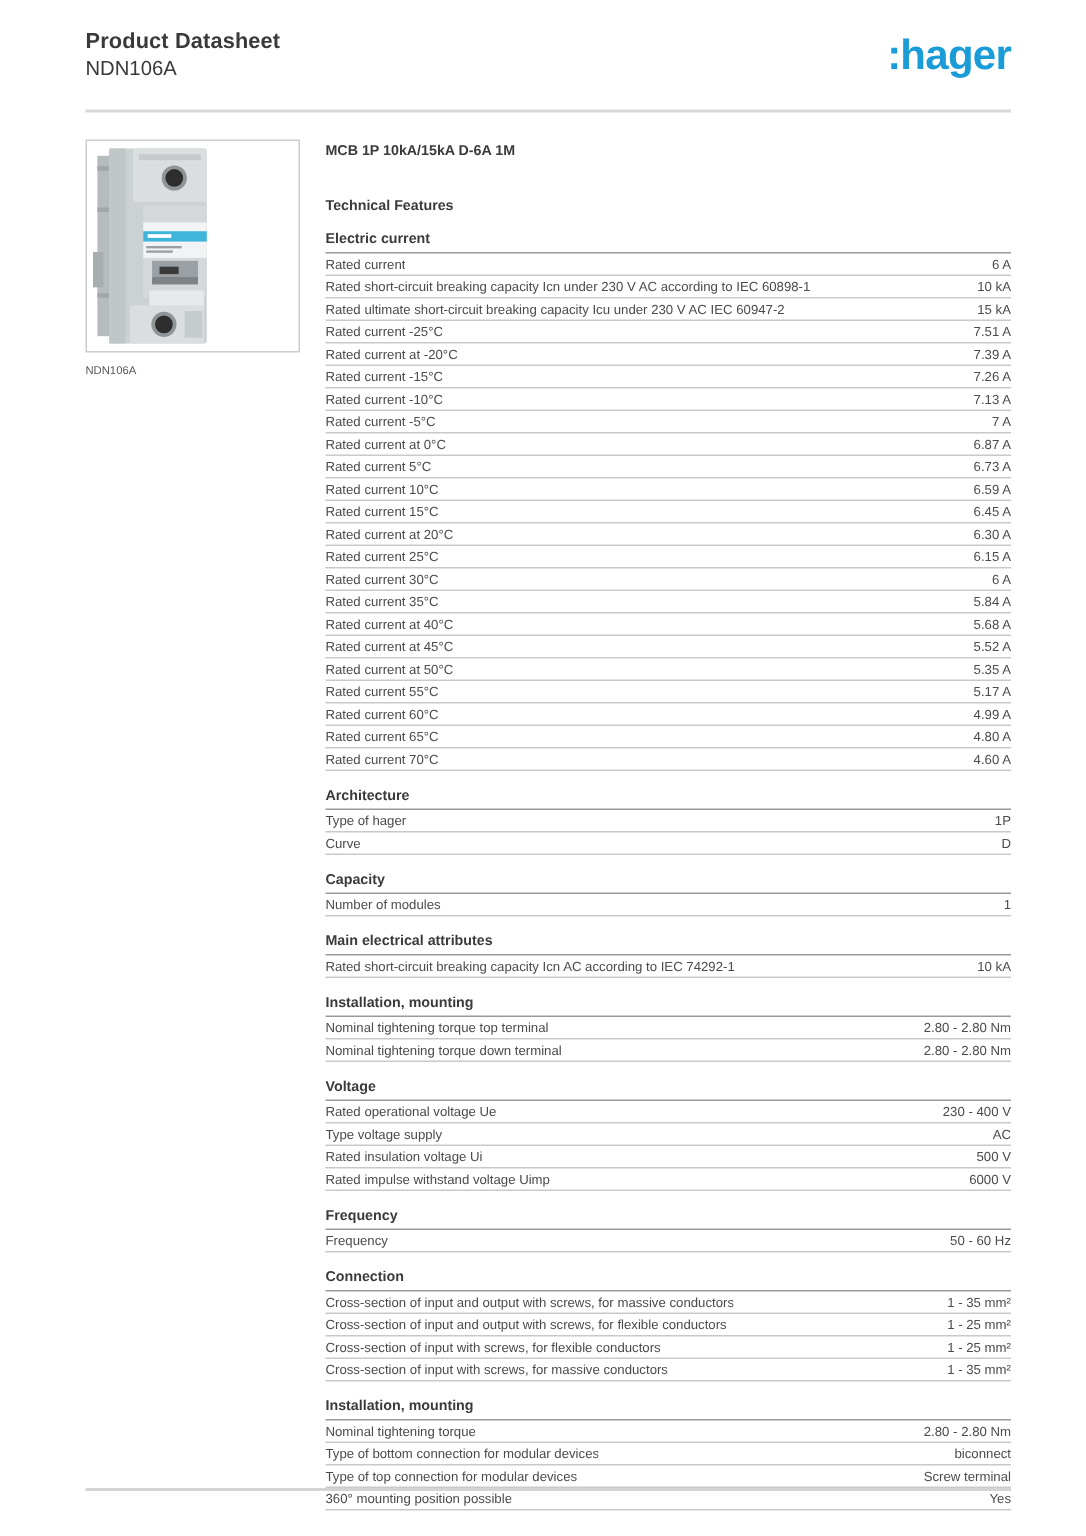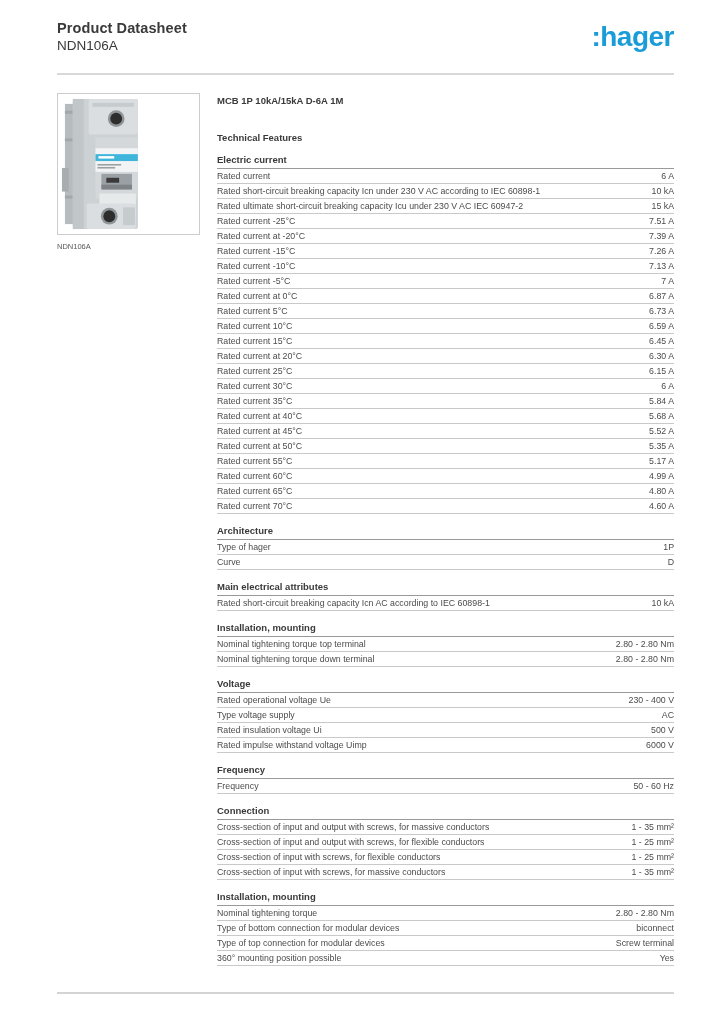--- a/index.html
+++ b/index.html
@@ -192,23 +192,30 @@
           <div class="row">
             <span class="label">Type of hager</span>
             <span class="value">1P</span>
           </div>
           <div class="row">
             <span class="label">Curve</span>
             <span class="value">D</span>
           </div>
         </div>
         <div class="section">
+          <div class="section-heading">Capacity</div>
+          <div class="row">
+            <span class="label">Number of modules</span>
+            <span class="value">1</span>
+          </div>
+        </div>
+        <div class="section">
           <div class="section-heading">Main electrical attributes</div>
           <div class="row">
-            <span class="label">Rated short-circuit breaking capacity Icn AC according to IEC 60898-1</span>
+            <span class="label">Rated short-circuit breaking capacity Icn AC according to IEC 74292-1</span>
             <span class="value">10 kA</span>
           </div>
         </div>
         <div class="section">
           <div class="section-heading">Installation, mounting</div>
           <div class="row">
             <span class="label">Nominal tightening torque top terminal</span>
             <span class="value">2.80 - 2.80 Nm</span>
           </div>
           <div class="row">

